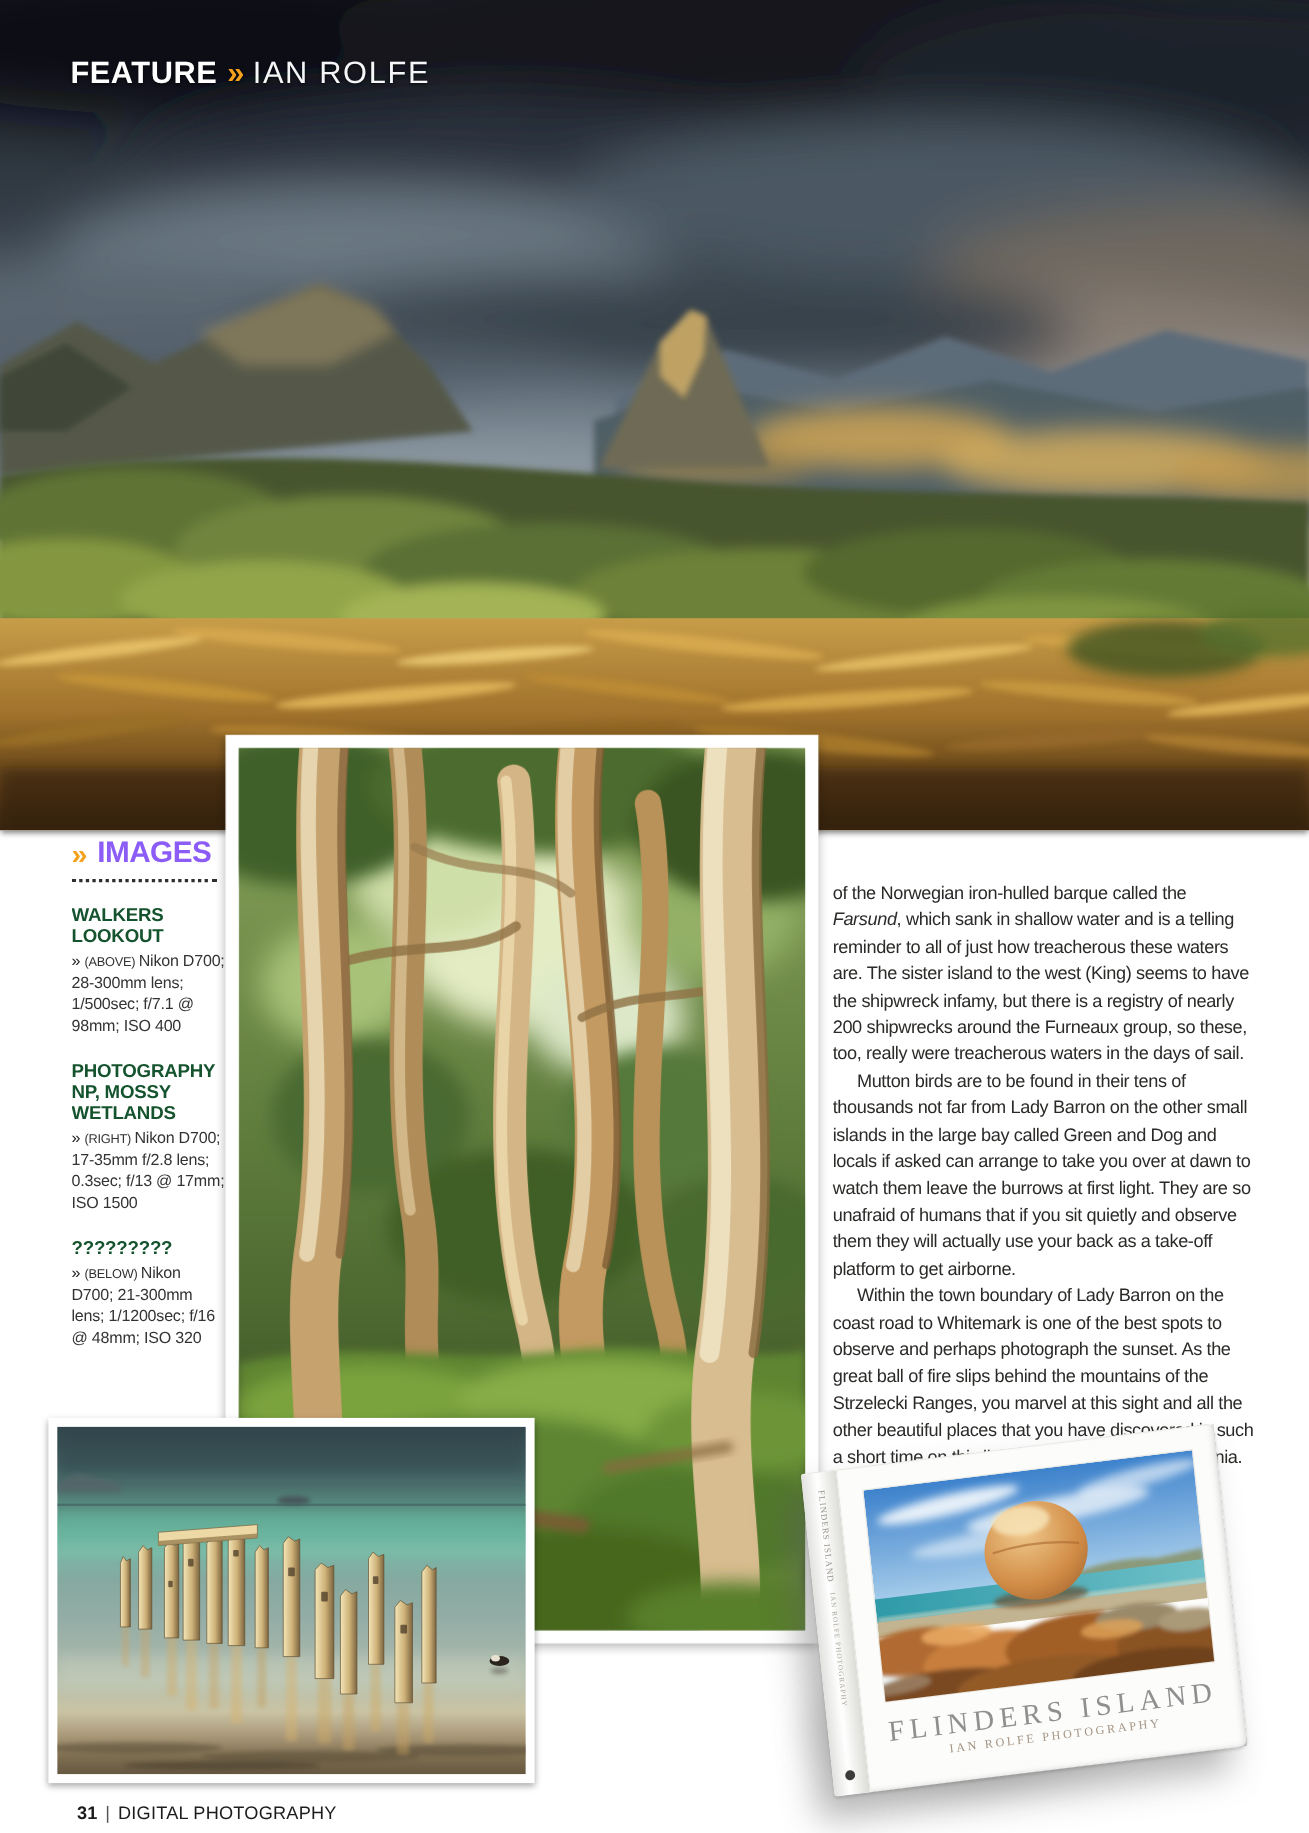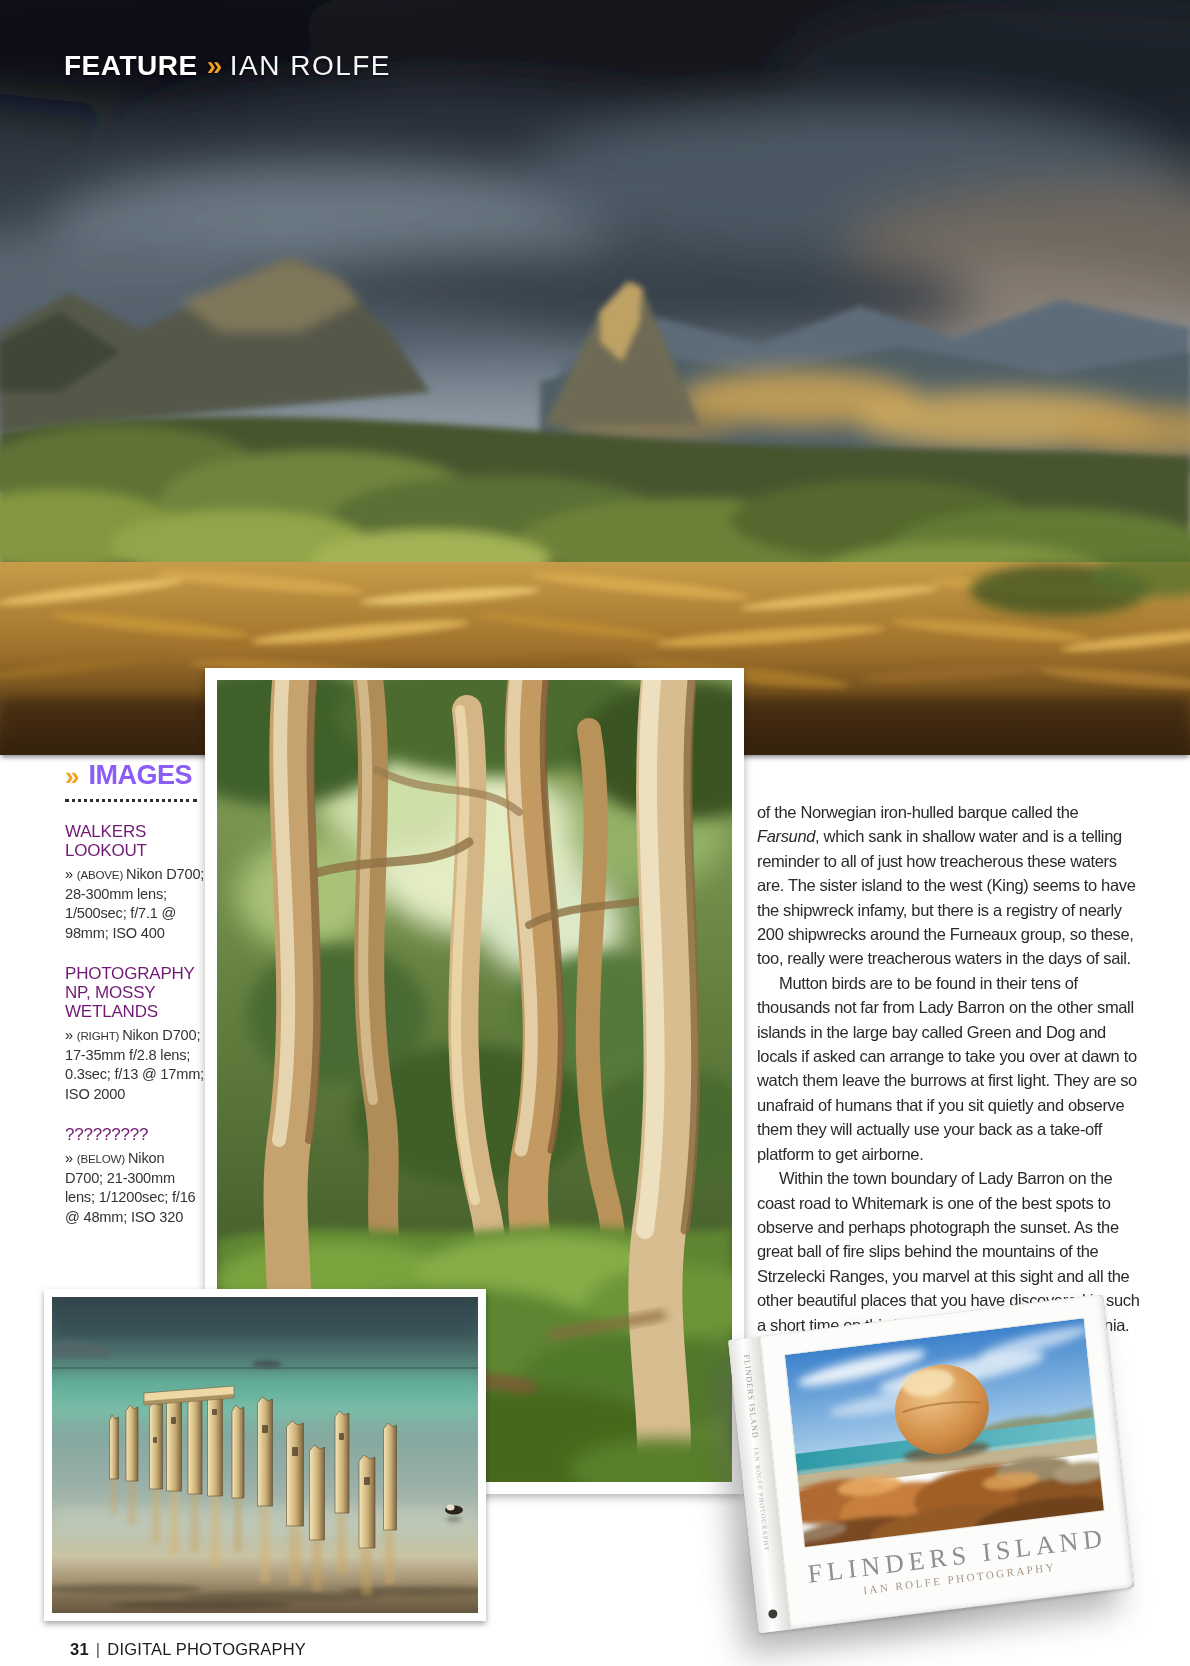--- a/index.html
+++ b/index.html
@@ -24,21 +24,21 @@
               box-shadow:0 3px 9px rgba(0,0,0,.3);}
   .tall-photo svg{display:block;}
 
   
   .images-sidebar{position:absolute;left:65px;top:762px;width:140px;z-index:3;}
   .sidebar-title-row{display:flex;align-items:center;margin-bottom:10px;}
   .sidebar-chev{color:#F5A11C;font-weight:bold;font-size:26px;margin-right:9px;line-height:1;}
   .sidebar-title{font-weight:bold;font-size:27px;letter-spacing:-.5px;color:#8b5cf6;line-height:1;}
   .dotted-rule{border:none;border-top:3px dotted #2e2e2e;width:132px;margin:0 0 20px 0;}
   .sidebar-entry{margin-bottom:21px;}
-  .entry-heading{color:#701a75;font-weight:normal;font-size:17px;line-height:19px;
+  .entry-heading{color:#14532d;font-weight:bold;font-size:17px;line-height:19px;
                  letter-spacing:-.2px;margin-bottom:5px;}
   .entry-details{font-size:14.6px;line-height:19.5px;color:#333;letter-spacing:-.2px;}
   .entry-marker{color:#222;}
   .entry-pos{font-size:11.6px;}
 
   
   .article{position:absolute;left:757px;top:768px;width:385px;z-index:3;color:#2b2a28;
            font-size:16.5px;line-height:24.4px;letter-spacing:-.35px;margin-top:32px;}
   .article p{margin:0;}
   .article p.indent{text-indent:22px;}
@@ -279,21 +279,21 @@
       <span class="sidebar-title">IMAGES</span>
     </div>
     <hr class="dotted-rule">
     <div>
         <div class="sidebar-entry">
           <div class="entry-heading">WALKERS LOOKOUT</div>
           <div class="entry-details"><span class="entry-marker">» </span><span class="entry-pos">(ABOVE) </span><span>Nikon D700; 28-300mm lens; 1/500sec; f/7.1 @ 98mm; ISO 400</span></div>
         </div>
         <div class="sidebar-entry">
           <div class="entry-heading">PHOTOGRAPHY NP, MOSSY WETLANDS</div>
-          <div class="entry-details"><span class="entry-marker">» </span><span class="entry-pos">(RIGHT) </span><span>Nikon D700; 17-35mm f/2.8 lens; 0.3sec; f/13 @ 17mm; ISO 2000</span></div>
+          <div class="entry-details"><span class="entry-marker">» </span><span class="entry-pos">(RIGHT) </span><span>Nikon D700; 17-35mm f/2.8 lens; 0.3sec; f/13 @ 17mm; ISO 1500</span></div>
         </div>
         <div class="sidebar-entry">
           <div class="entry-heading">?????????</div>
           <div class="entry-details"><span class="entry-marker">» </span><span class="entry-pos">(BELOW) </span><span>Nikon D700; 21-300mm lens; 1/1200sec; f/16 @ 48mm; ISO 320</span></div>
         </div>
       </div>
   </aside>
 
   <div class="article">
     <div>

